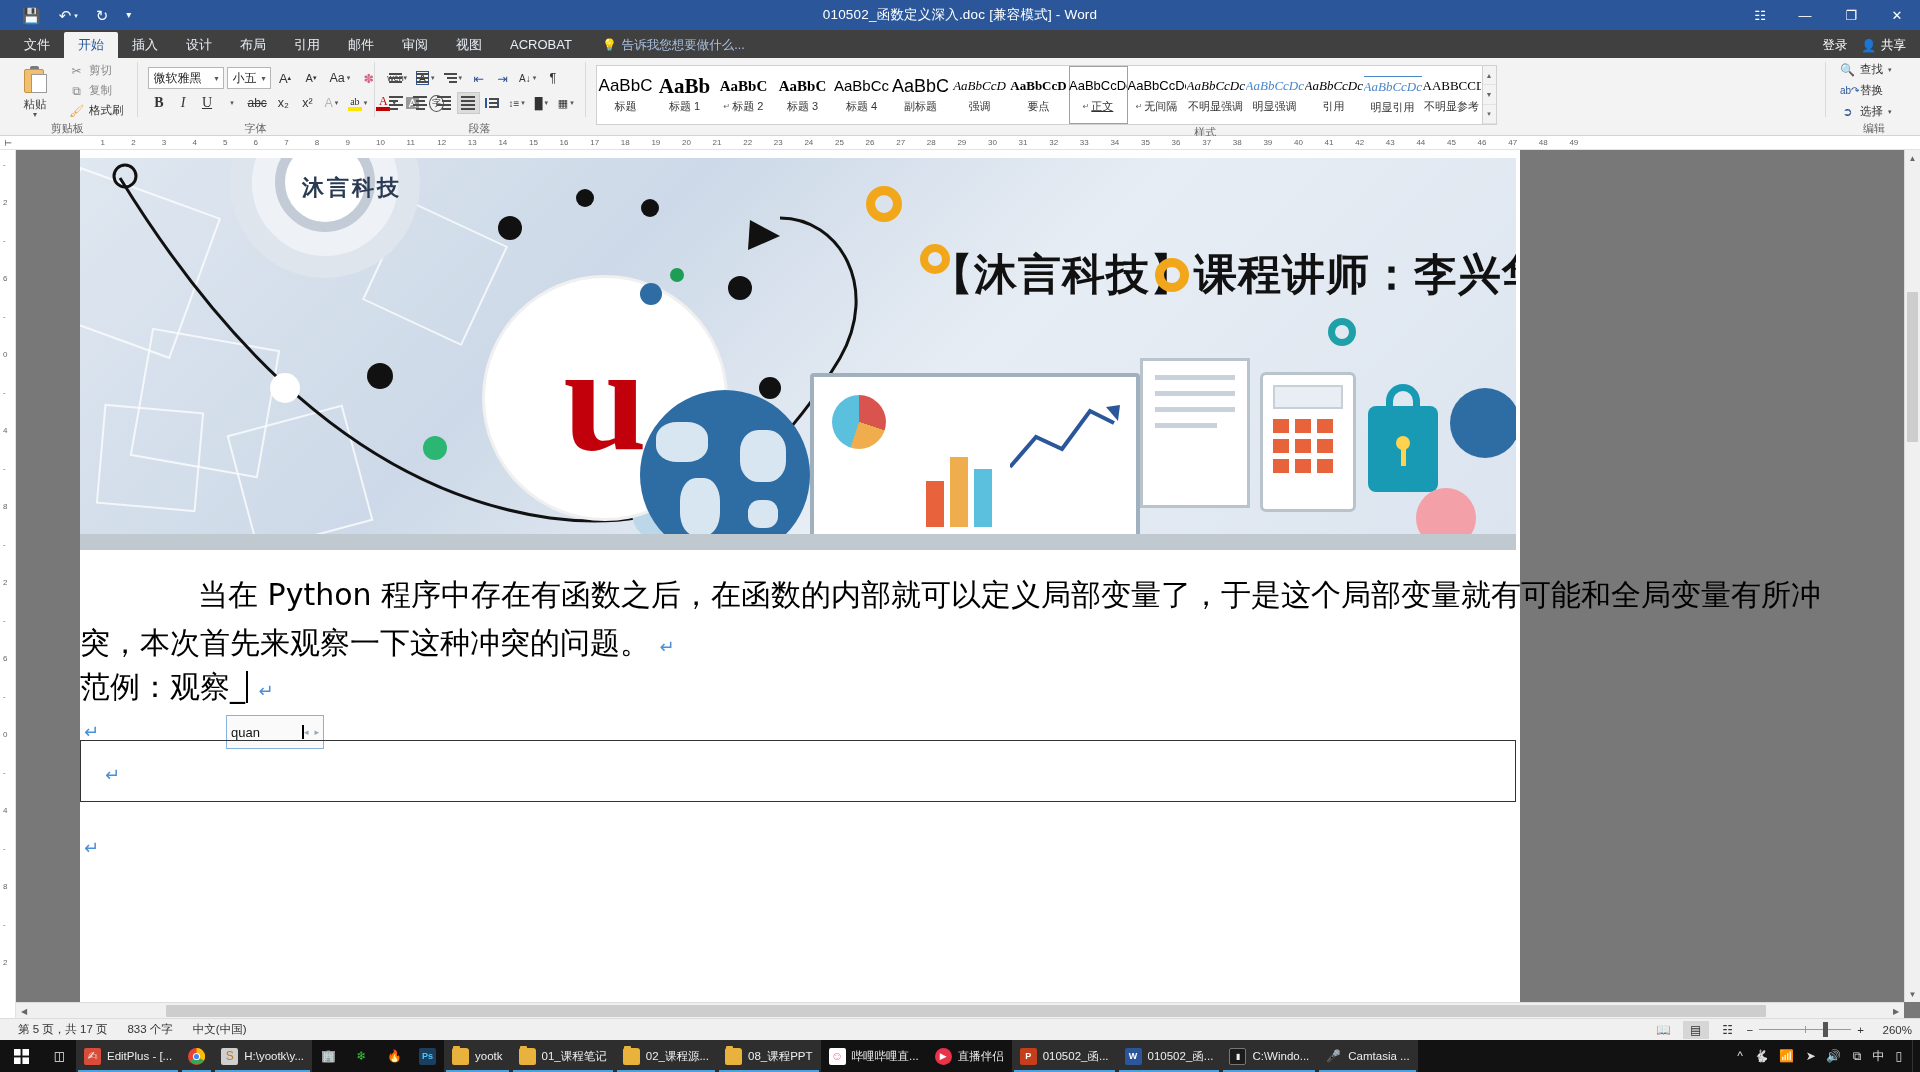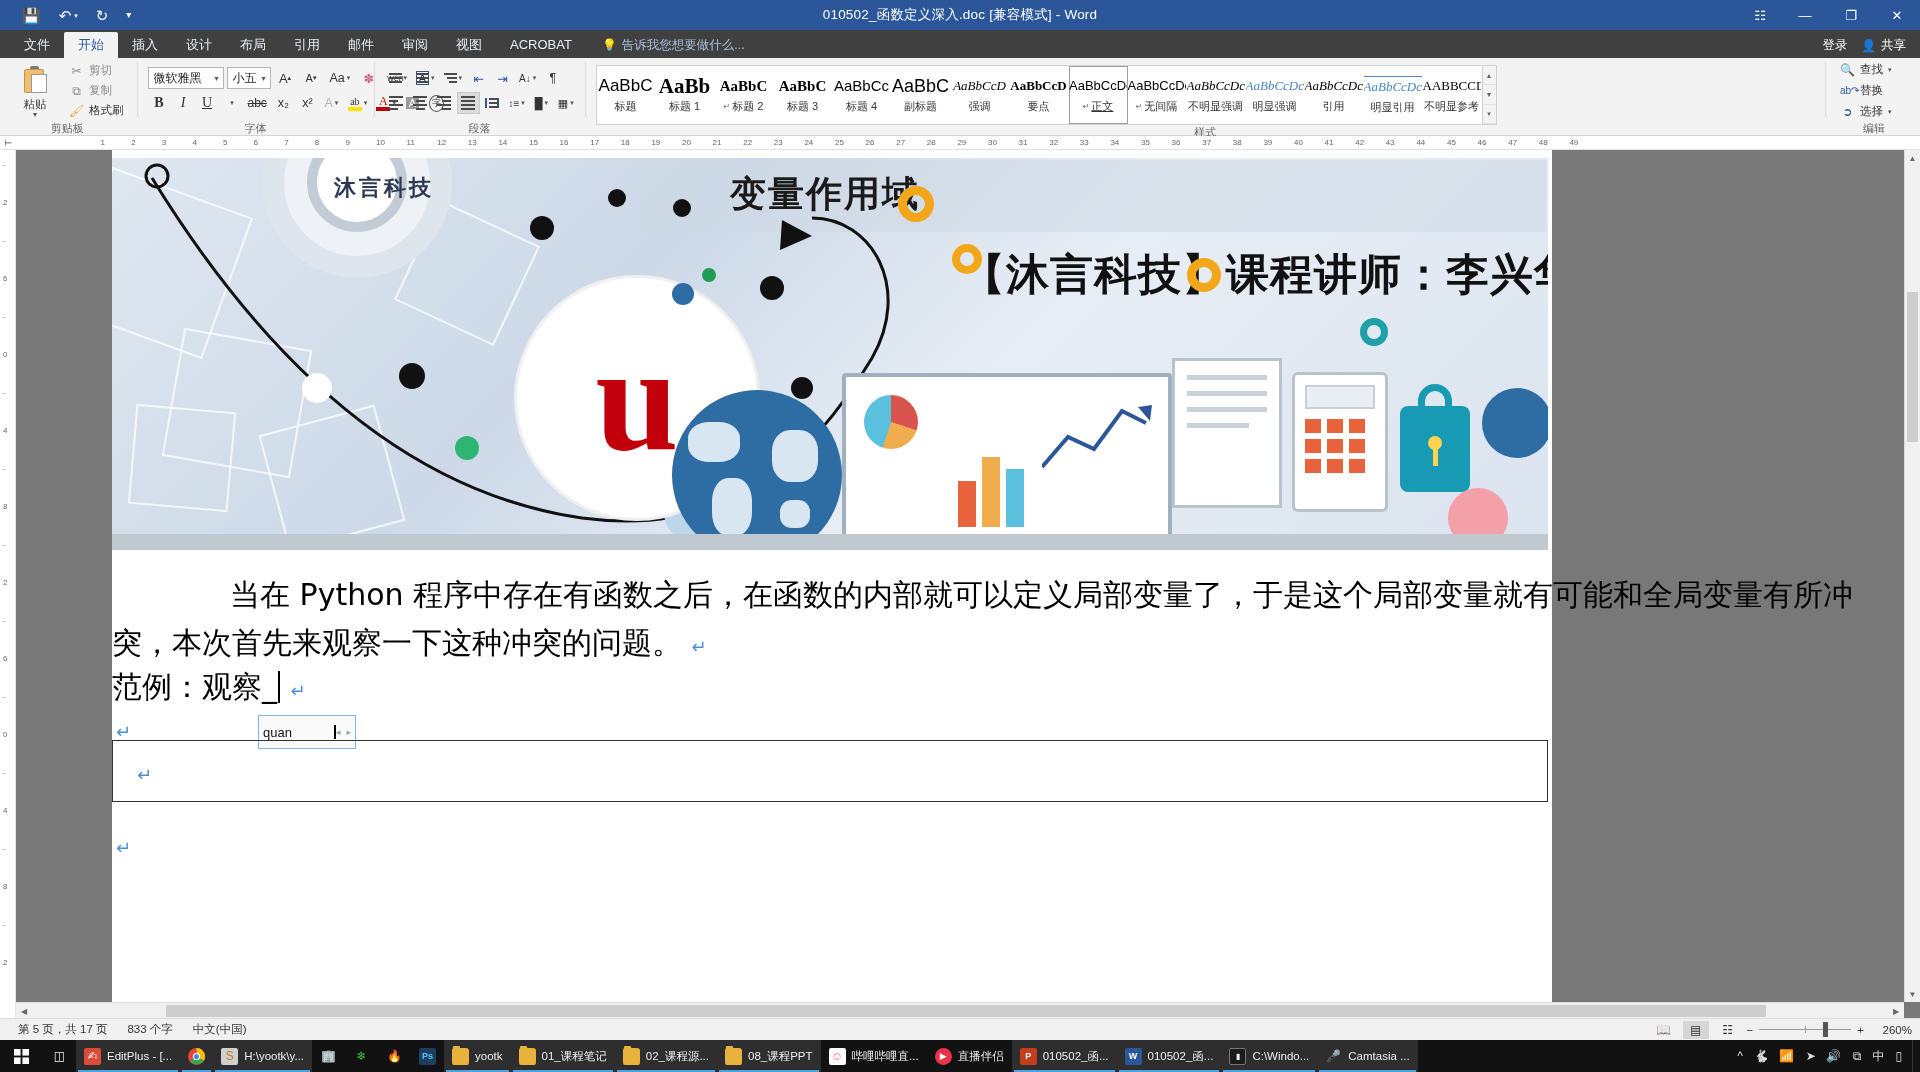--- a/index.html
+++ b/index.html
@@ -631,36 +631,33 @@
         <span class="vt" style="top: 542px;">-</span>
         <span class="vt" style="top: 580px;">0</span>
         <span class="vt" style="top: 618px;">-</span>
         <span class="vt" style="top: 656px;">4</span>
         <span class="vt" style="top: 694px;">-</span>
         <span class="vt" style="top: 732px;">8</span>
         <span class="vt" style="top: 770px;">-</span>
         <span class="vt" style="top: 808px;">2</span>
       </div>
     <div class="canvas">
-      <div class="page" style="height:860px;margin-left:32px;">
+      <div class="page" style="height:860px;">
 
         <div class="banner">
           <div class="hex" style="left:-30px;top:30px;width:150px;height:150px;transform:rotate(20deg);"></div>
           <div class="hex" style="left:60px;top:180px;width:130px;height:130px;transform:rotate(10deg);"></div>
           <div class="hex" style="left:160px;top:260px;width:120px;height:120px;transform:rotate(-15deg);"></div>
           <div class="hex" style="left:300px;top:60px;width:110px;height:110px;transform:rotate(25deg);"></div>
           <div class="hex" style="left:20px;top:250px;width:100px;height:100px;transform:rotate(5deg);"></div>
 
           <div class="gear" style="left:150px;top:-70px;width:190px;height:190px;border:22px solid #dfe5ec; background:#eef2f6;"></div>
           <div class="gear" style="left:195px;top:-26px;width:100px;height:100px;border:10px solid #c3ccd6;background:#fff;"></div>
           <div class="muyan">沐言科技</div>
 
-          <div class="bnrtitle">
-            <div class="t">变量作用域</div>
-          </div>
           <div class="bnrsub">【沐言科技】课程讲师：李兴华</div>
 
           <svg style="position:absolute;left:0;top:0;width:1436px;height:392px;">
             <path d="M40 20 C 120 150, 260 330, 470 360 C 620 380, 700 300, 760 200 C 800 130, 760 60, 700 60" fill="none" stroke="#111" stroke-width="3"></path>
             <circle cx="45" cy="18" r="11" fill="none" stroke="#111" stroke-width="3"></circle>
             <circle cx="300" cy="218" r="13" fill="#111"></circle>
             <circle cx="430" cy="70" r="12" fill="#111"></circle>
             <circle cx="505" cy="40" r="9" fill="#111"></circle>
             <circle cx="660" cy="130" r="12" fill="#111"></circle>
             <circle cx="690" cy="230" r="11" fill="#111"></circle>

